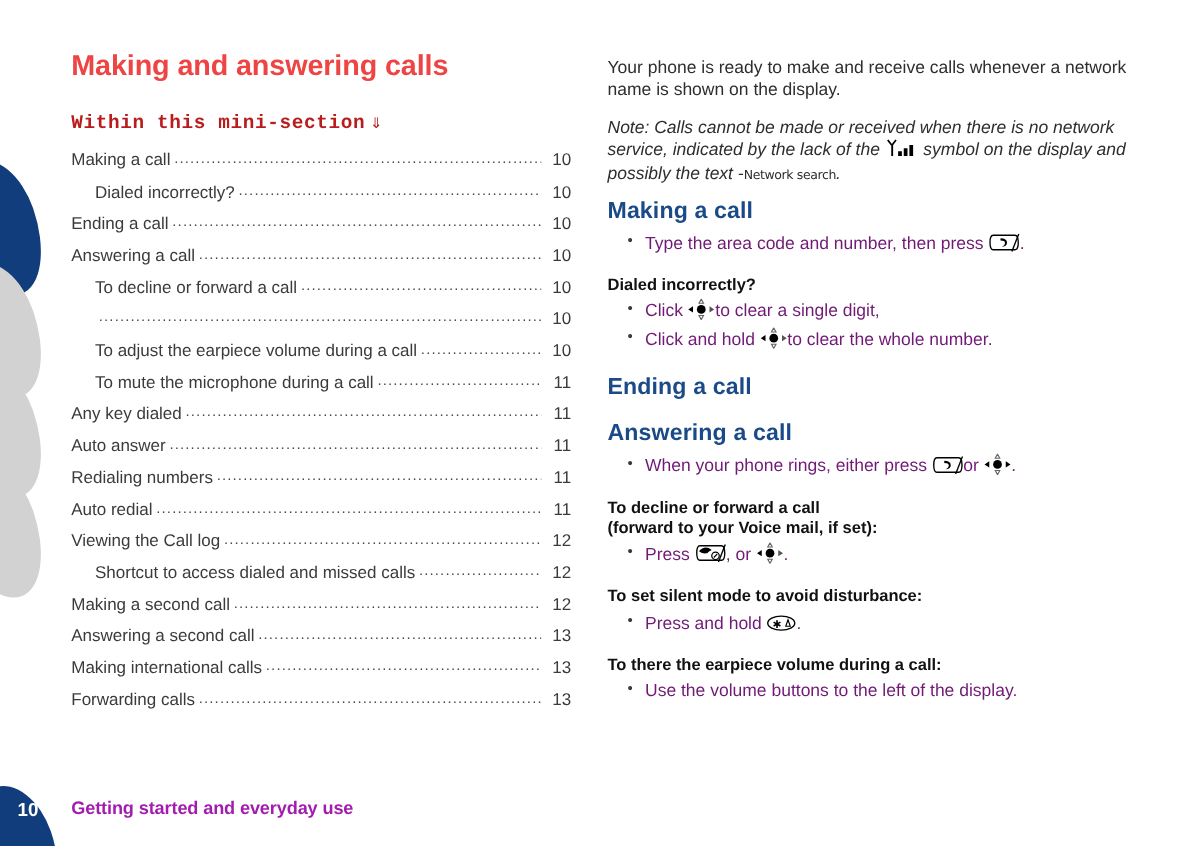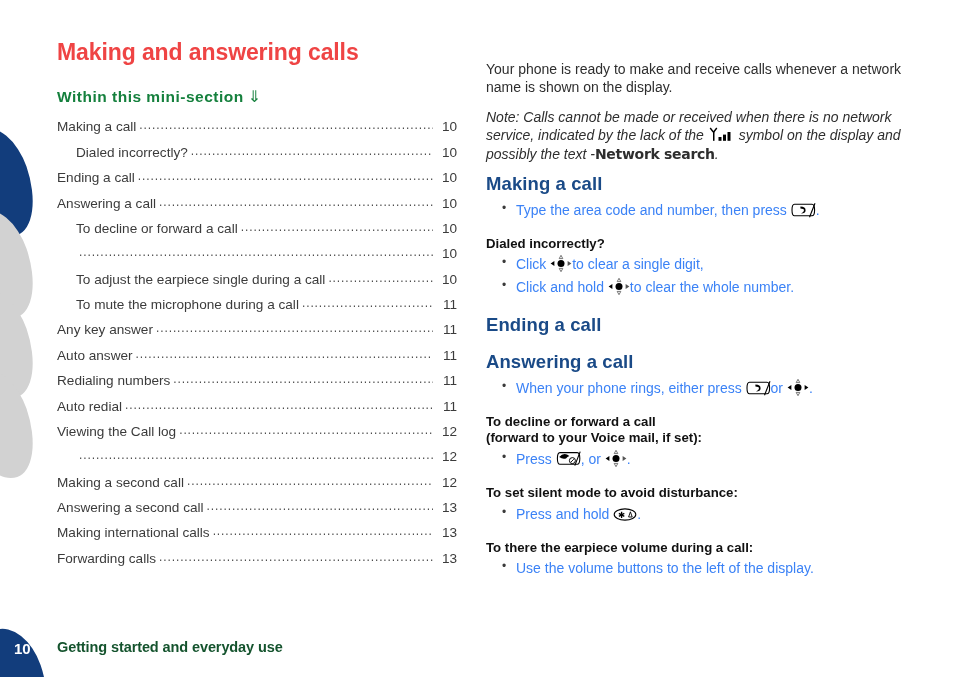--- a/index.html
+++ b/index.html
@@ -44,39 +44,40 @@
   }
   .col-left {
     position: absolute;
     left: 57px;
     top: 40px;
     width: 400px;
   }
   .col-right {
     position: absolute;
     left: 486px;
-    top: 60px;
+    top: 44px;
     width: 420px;
   }
 
   
   .title-main {
     color: #ef4444;
     font-size: 23px;
     font-weight: bold;
     letter-spacing: -0.1px;
     margin: 0 0 22px 0;
     line-height: 1.1;
   }
   .subtitle {
-    color: #15803d;
+    color: #b91c1c;
     font-size: 15.5px;
     font-weight: bold;
     margin: 0 0 7px 0;
     letter-spacing: 0.5px;
+    font-family: Liberation Mono, monospace;
   }
   .subtitle .arrow {
     font-weight: normal;
     font-size: 16px;
     padding-left: 4px;
   }
   .h2 {
     color: #1a4a87;
     font-size: 18.5px;
     font-weight: bold;
@@ -137,32 +138,32 @@
     line-height: 1.32;
     margin: 0 0 11px 0;
   }
   .para.note {
     font-style: italic;
     margin-bottom: 8px;
   }
   .mono-bold {
     font-family: "DejaVu Sans", sans-serif;
     font-style: normal;
-    font-weight: bold;
-    font-size: 14px;
+    font-weight: normal;
+    font-size: 10px;
     letter-spacing: -0.3px;
   }
   ul.bullets {
     margin: 0;
     padding: 0 0 0 16px;
     list-style: none;
   }
   ul.bullets li {
     font-size: 14px;
-    color: #3b82f6;
+    color: #701a75;
     line-height: 1.45;
     position: relative;
     padding: 1px 0 1px 14px;
   }
   ul.bullets li::before {
     content: "\2022";
     position: absolute;
     left: 0;
     top: 1px;
     font-size: 12px;
@@ -203,21 +204,21 @@
     font-size: 15px;
     font-weight: bold;
     z-index: 3;
   }
   .footer-text {
     position: absolute;
     left: 57px;
     top: 14px;
     font-size: 14.5px;
     font-weight: bold;
-    color: #14532d;
+    color: #a21caf;
     letter-spacing: -0.1px;
   }
 </style>
 </head>
 <body>
 
 <div class="leaf-strip">
   <div class="leaf blue"></div>
   <div class="leaf gray1"></div>
   <div class="leaf gray2"></div>
@@ -257,31 +258,31 @@
         <li class="lvl2">
           <span class="t-label">To decline or forward a call</span>
           <span class="t-dots"></span>
           <span class="t-page">10</span>
         </li>
         <li class="lvl2">
           <span class="t-dots"></span>
           <span class="t-page">10</span>
         </li>
         <li class="lvl2">
-          <span class="t-label">To adjust the earpiece single during a call</span>
+          <span class="t-label">To adjust the earpiece volume during a call</span>
           <span class="t-dots"></span>
           <span class="t-page">10</span>
         </li>
         <li class="lvl2">
           <span class="t-label">To mute the microphone during a call</span>
           <span class="t-dots"></span>
           <span class="t-page">11</span>
         </li>
         <li class="lvl1">
-          <span class="t-label">Any key answer</span>
+          <span class="t-label">Any key dialed</span>
           <span class="t-dots"></span>
           <span class="t-page">11</span>
         </li>
         <li class="lvl1">
           <span class="t-label">Auto answer</span>
           <span class="t-dots"></span>
           <span class="t-page">11</span>
         </li>
         <li class="lvl1">
           <span class="t-label">Redialing numbers</span>
@@ -292,20 +293,21 @@
           <span class="t-label">Auto redial</span>
           <span class="t-dots"></span>
           <span class="t-page">11</span>
         </li>
         <li class="lvl1">
           <span class="t-label">Viewing the Call log</span>
           <span class="t-dots"></span>
           <span class="t-page">12</span>
         </li>
         <li class="lvl2">
+          <span class="t-label">Shortcut to access dialed and missed calls</span>
           <span class="t-dots"></span>
           <span class="t-page">12</span>
         </li>
         <li class="lvl1">
           <span class="t-label">Making a second call</span>
           <span class="t-dots"></span>
           <span class="t-page">12</span>
         </li>
         <li class="lvl1">
           <span class="t-label">Answering a second call</span>

